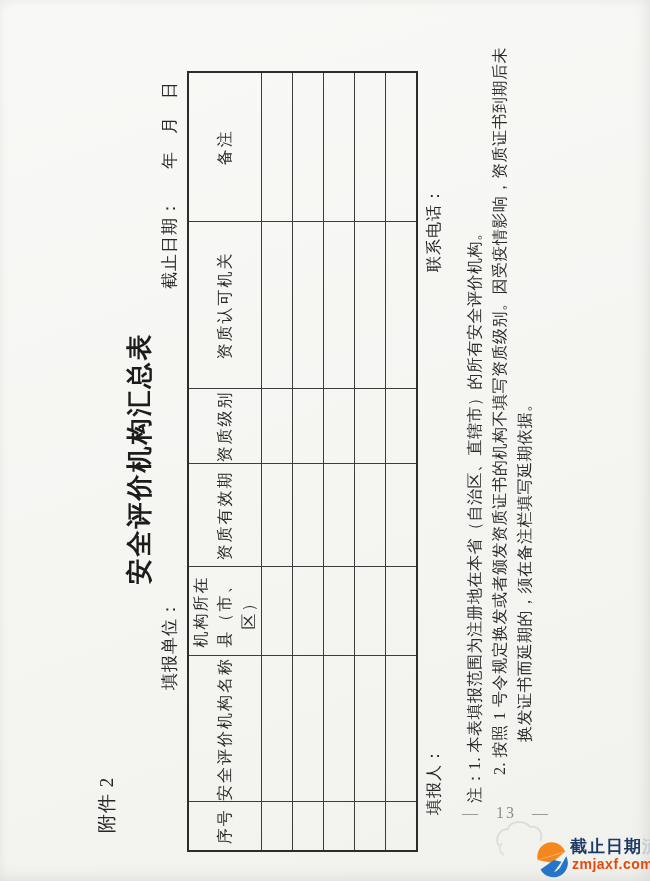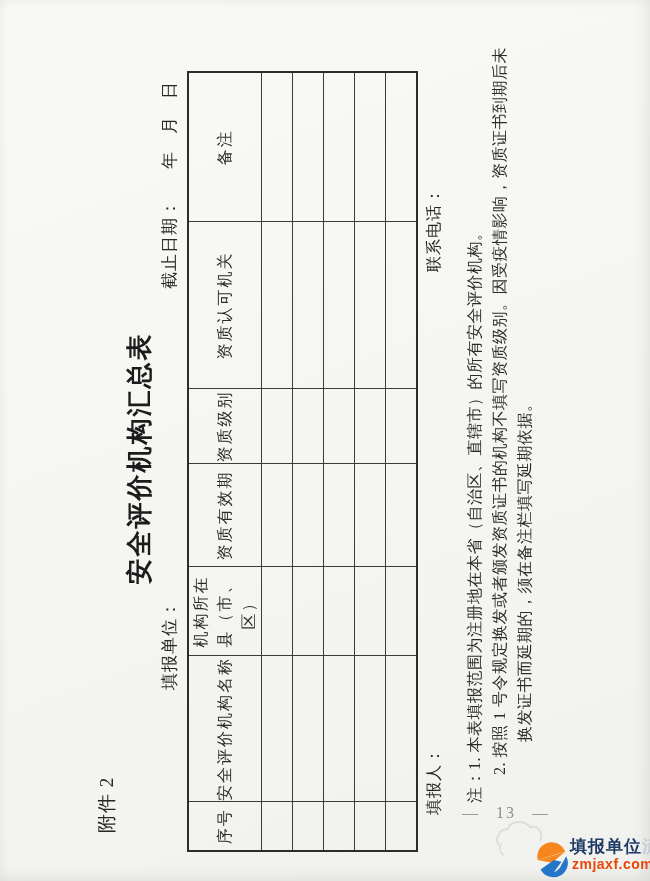--- a/index.html
+++ b/index.html
@@ -183,17 +183,17 @@
     <svg class="sketch" width="56" height="52" viewBox="0 0 56 52">
       <path d="M8,30 C2,24 6,12 16,12 C18,4 32,2 38,10 C46,8 52,16 48,24" fill="none" stroke="#dddddb" stroke-width="2"></path>
       <path d="M12,38 C8,36 6,30 10,26" fill="none" stroke="#e2e2e0" stroke-width="2"></path>
     </svg>
     <svg class="mark" width="38" height="38" viewBox="0 0 40 40">
       <path d="M5,21 A15,15 0 0 1 32,9 L34,12 L15,18 Z" fill="#f5871e"></path>
       <path d="M34,12 L20,24 L10,22 L5,21 L26,15 Z" fill="#f5871e"></path>
       <path d="M35,17 A15,15 0 0 1 8,31 L26,23 L22,34 A14,14 0 0 0 30,26 Z" fill="#2575c8"></path>
       <path d="M8,31 L22,21 L30,23 L22,34 Z" fill="#2575c8"></path>
     </svg>
-    <div class="brand"><span>填报单位</span><span class="suffix">流</span></div>
+    <div class="brand"><span>截止日期</span><span class="suffix">流</span></div>
     <div class="domain">zmjaxf.com</div>
   </div>
 
 </div>
 
 </body></html>

